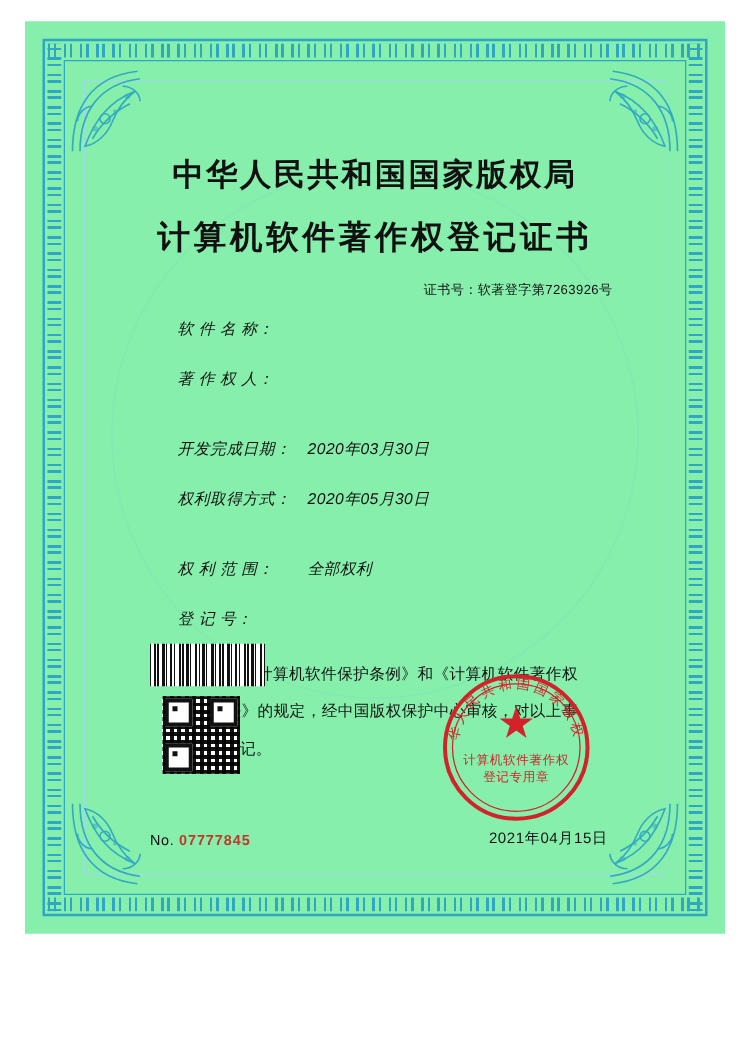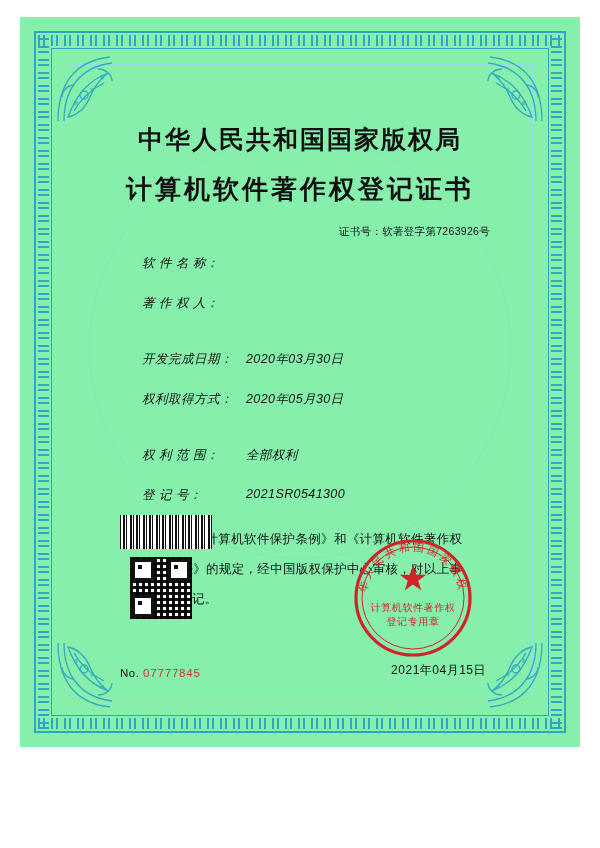--- a/index.html
+++ b/index.html
@@ -220,21 +220,21 @@
   .qr-eye.e3 { bottom: 2px; left: 2px; }
 
   .serial {
     position: absolute;
     left: 6px;
     bottom: 6px;
     font-size: 11.5px;
     color: #111;
     letter-spacing: 0.5px;
   }
-  .serial .sn { color: #c0392b; letter-spacing: 0.8px; }
+  .serial .sn { color: #c0392b; letter-spacing: 0.8px; font-weight: bold; }
 
   .issue-date {
     position: absolute;
     right: 18px;
     bottom: 6px;
     font-size: 12px;
     color: #111;
     letter-spacing: 0.5px;
   }
 
@@ -375,21 +375,20 @@
 
       <div class="field-row">
         <div class="field-label">权 利 范 围：</div>
         <div class="field-value">全部权利</div>
       </div>
 
       <div class="spacer-gap"></div>
 
       <div class="field-row">
         <div class="field-label">登 记 号：</div>
-        <div class="field-value">2021SR0541300</div>
       </div>
 
     </div>
 
     <div class="body-text">
       <span class="indent">根据《计算机软件保护条例》和《计算机软件著作权登记办法》的规定，经中国版权保护中心审核，对以上事项予以登记。</span>
     </div>
 
     <div class="bottom">
 

